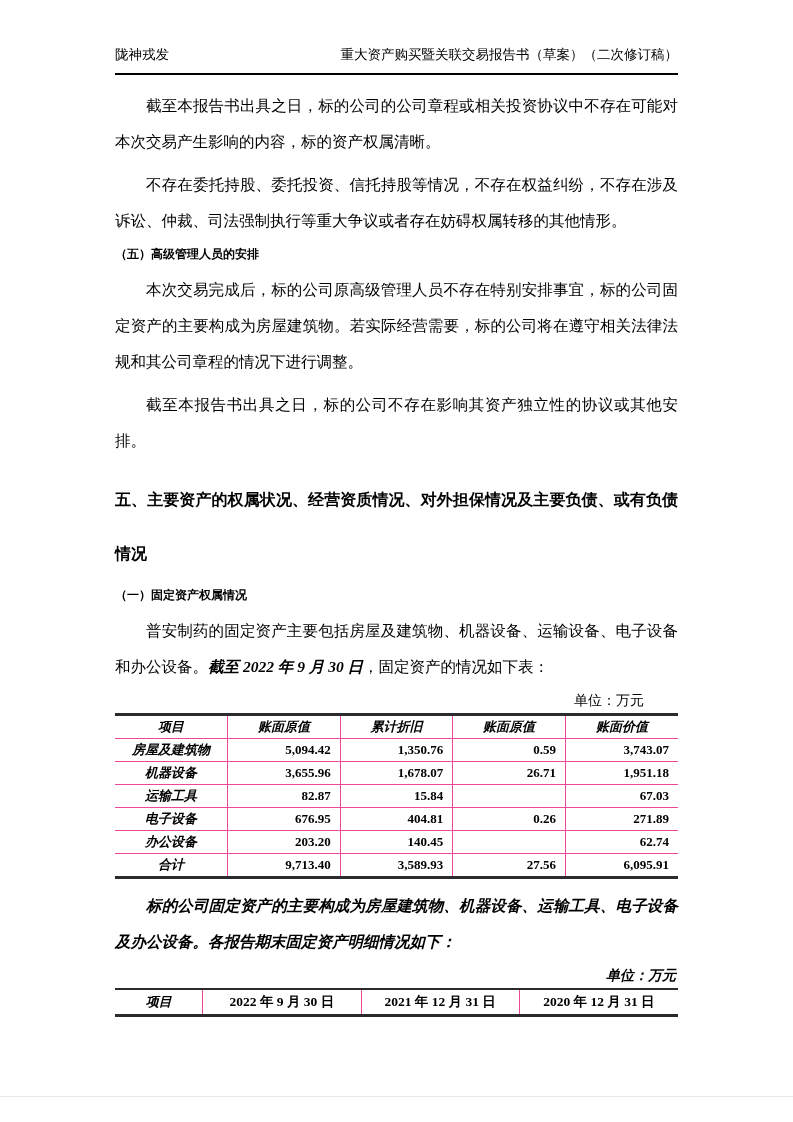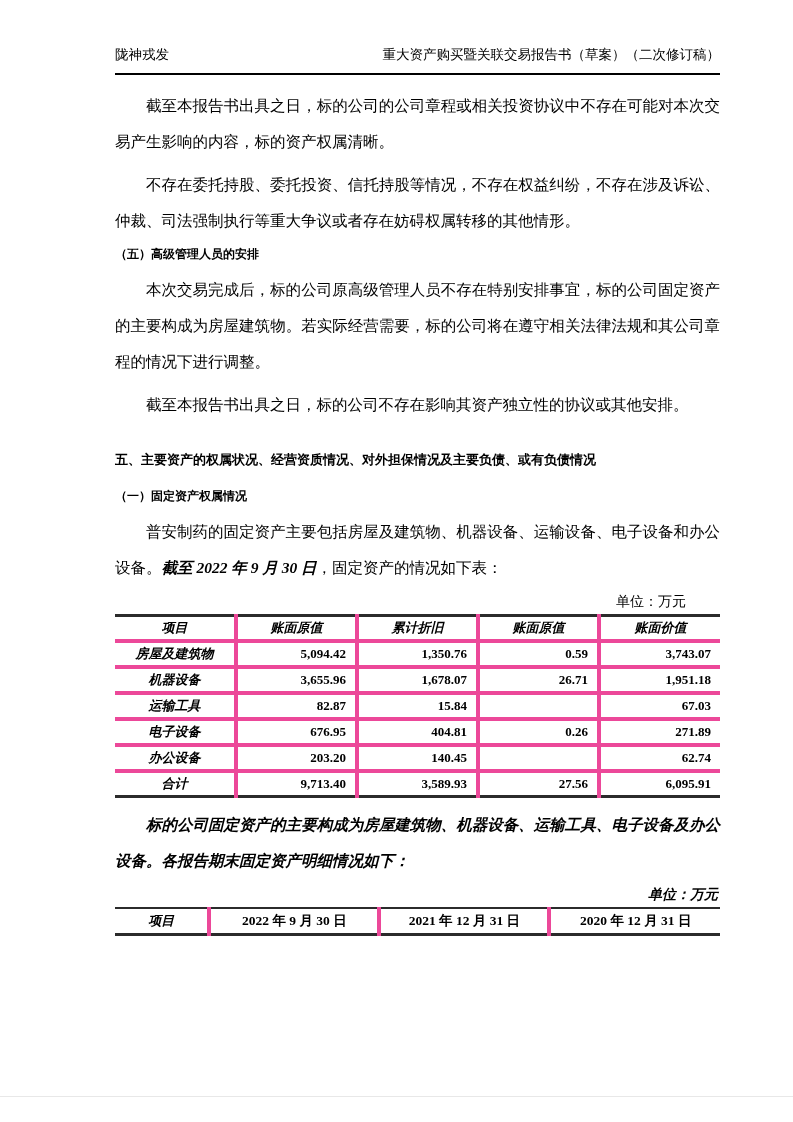--- a/index.html
+++ b/index.html
@@ -4,21 +4,21 @@
 <style>
   * { margin:0; padding:0; box-sizing:border-box; }
   html,body { background:#fff; }
   body {
     width:793px; height:1122px;
     font-family:"Liberation Serif","DejaVu Serif",serif;
     color:#000;
   }
   .page {
     width:793px; height:1096px;
-    padding:46px 73px 0 115px;
+    padding:46px 115px 0 115px;
     overflow:hidden;
     background:#fff;
     outline:1px solid #e8e8e8;
   }
   
   .doc-header {
     display:flex; justify-content:space-between; align-items:baseline;
     font-size:13.5px; padding-bottom:9px; border-bottom:2px solid #000;
   }
   
@@ -27,38 +27,38 @@
     text-align:justify; text-indent:2em;
     margin:6px 0 7px 0;
   }
   .h3 {
     font-family:"Liberation Sans","DejaVu Sans",sans-serif;
     font-weight:bold; font-size:12px;
     margin:4px 0 9px 0;
   }
   .h2 {
     font-family:"Liberation Sans","DejaVu Sans",sans-serif;
-    font-weight:bold; font-size:13px; line-height:45px;
+    font-weight:bold; font-size:16px; line-height:54px;
     text-align:justify;
     margin:14px 0 6px 0;
   }
   .em-kai { font-weight:bold; font-style:italic; }
   .para.em-kai { font-size:15.5px; }
   
   .unit { font-size:14px; text-align:right; margin:2px 0 3px 0; }
   .unit.first { padding-right:34px; }
   .unit.em-kai { padding-right:2px; }
   
   table {
     width:100%; border-collapse:collapse; table-layout:fixed;
     font-size:13px; font-weight:bold;
   }
   table.t1 { border-top:3px solid #2b2b2b; border-bottom:3px solid #2b2b2b; }
   table.t2 { border-top:2px solid #2b2b2b; border-bottom:3px solid #2b2b2b; margin-top:1px; }
-  td, th { border:4px solid #ec4899; padding:2px 9px; height:22px; vertical-align:middle; }
+  td, th { border:1px solid #ec4899; padding:2px 9px; height:22px; vertical-align:middle; }
   table.t1 tr:first-child th { border-top:none; }
   table.t1 tr:last-child td { border-bottom:none; }
   table.t2 th { border-top:none; border-bottom:none; height:26px; }
   td:first-child, th:first-child { border-left:none; }
   td:last-child, th:last-child { border-right:none; }
   th { text-align:center; font-style:italic; font-weight:bold; }
   td.label { text-align:center; font-style:italic; }
   td.num { text-align:right; font-family:"Liberation Serif","DejaVu Serif",serif; }
   table.t2 th.date { font-style:normal; font-size:13.5px; }
   

